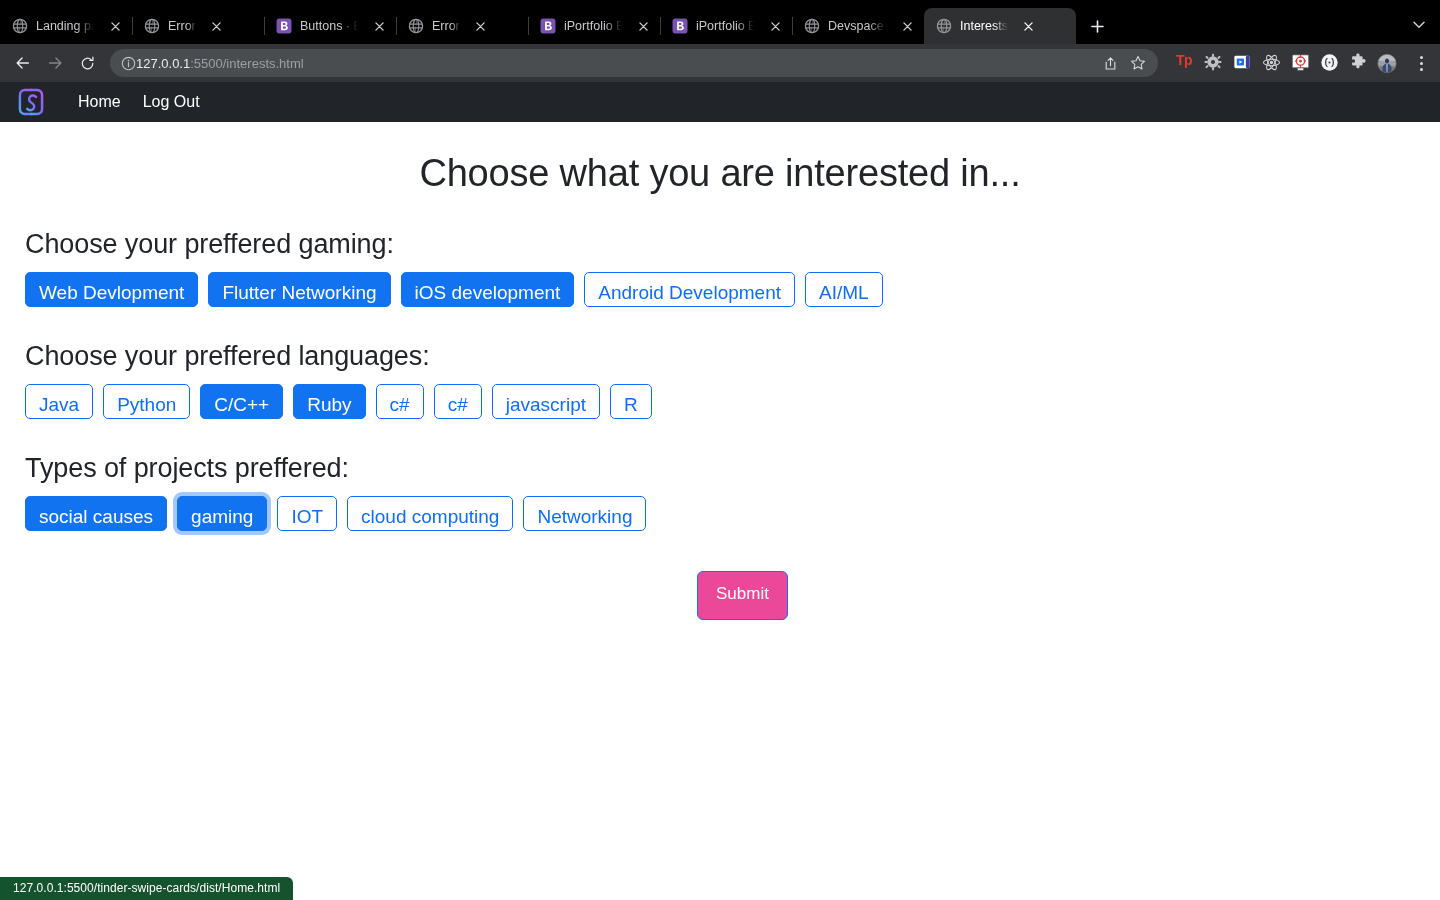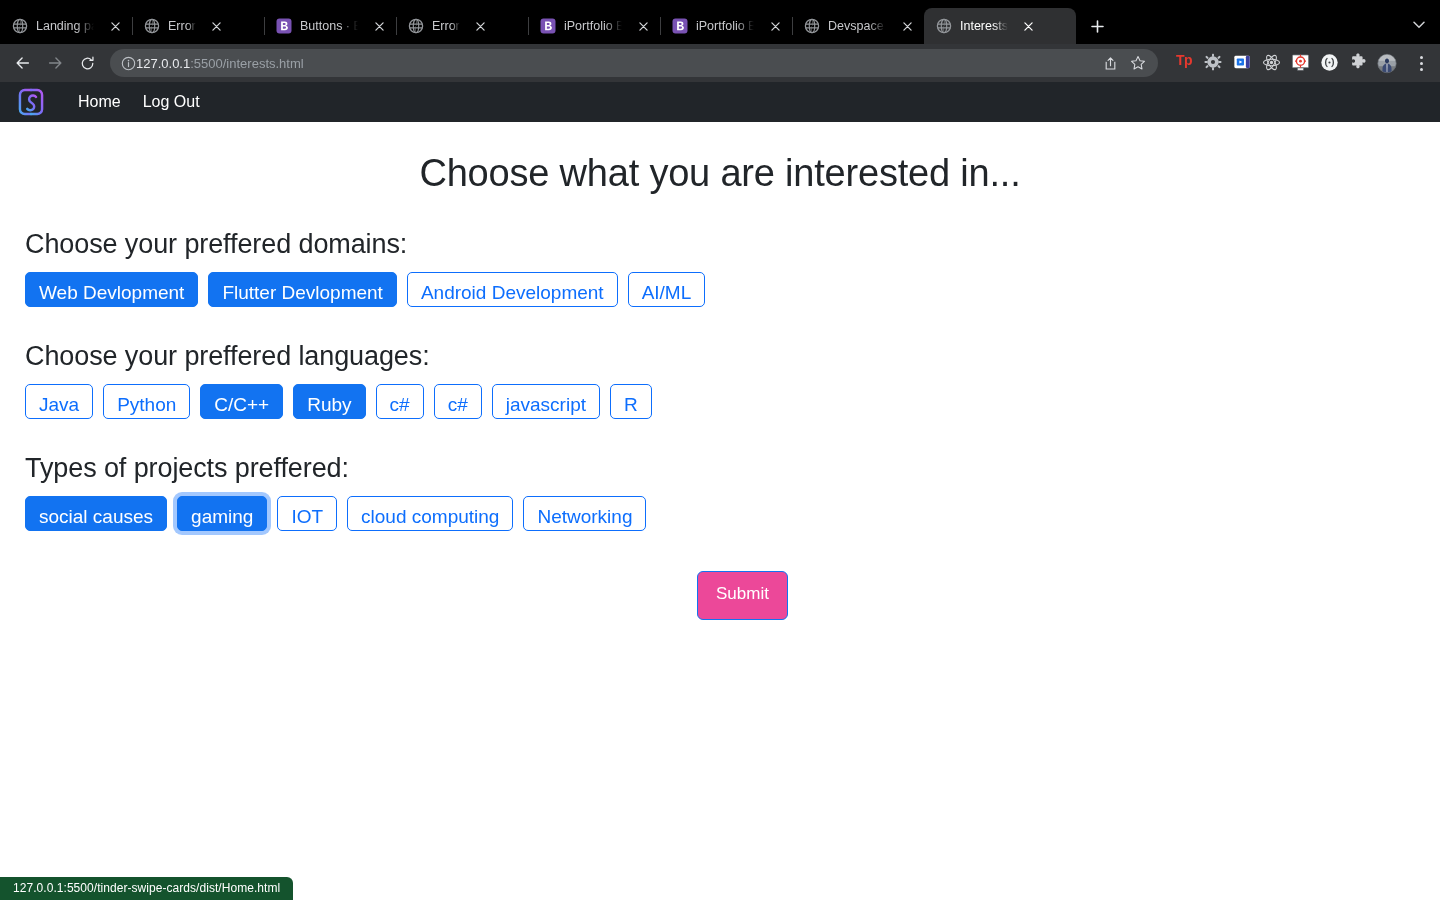--- a/index.html
+++ b/index.html
@@ -533,24 +533,25 @@
       </div>
       <a href="#">Home</a>
       <a href="#">Log Out</a>
     </div>
 
     <h1 class="page-title">Choose what you are interested in...</h1>
 
     <div class="content">
       <div id="sections-host">
           <div>
-            <h2 class="section-heading">Choose your preffered domains:</h2>
+            <h2 class="section-heading">Choose your preffered gaming:</h2>
             <div class="btn-row">
               <button class="pill selected">Web Devlopment</button>
-              <button class="pill selected">Flutter Devlopment</button>
+              <button class="pill selected">Flutter Networking</button>
+              <button class="pill selected">iOS development</button>
               <button class="pill">Android Development</button>
               <button class="pill">AI/ML</button>
             </div>
           </div>
           <div>
             <h2 class="section-heading">Choose your preffered languages:</h2>
             <div class="btn-row">
               <button class="pill">Java</button>
               <button class="pill">Python</button>
               <button class="pill selected">C/C++</button>

